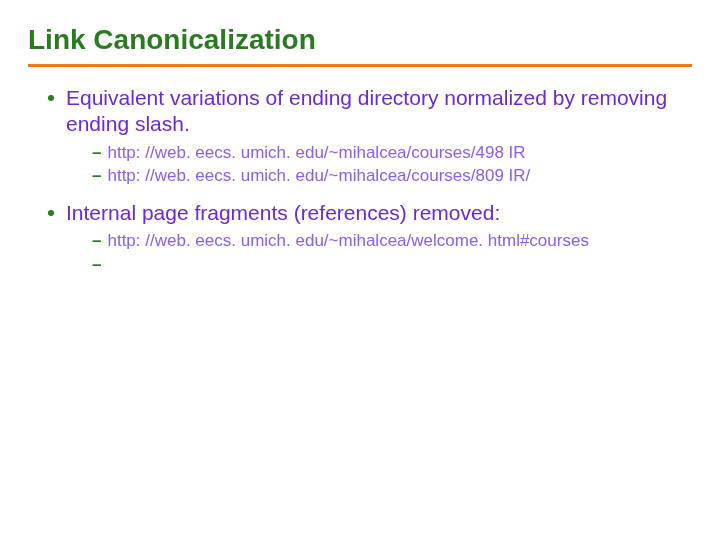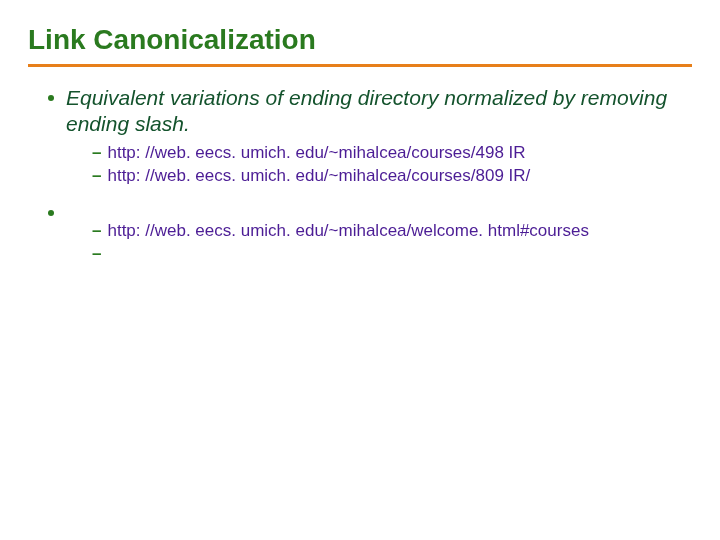--- a/index.html
+++ b/index.html
@@ -44,42 +44,41 @@
     height: 6px;
     border-radius: 50%;
     background: #2a7a1f;
     flex: 0 0 auto;
     margin-top: 10px;
     margin-right: 12px;
   }
   .bullet-text {
     font-size: 21px;
     line-height: 1.25;
-    color: #14532d;
-    font-style: italic;
+    color: #6d28d9;
   }
   .sublist {
     margin: 4px 0 14px 44px;
   }
   .sub-row {
     display: flex;
     align-items: flex-start;
     margin-bottom: 2px;
   }
   .dash {
     font-size: 17px;
     font-weight: bold;
     color: #2a7a1f;
     margin-right: 6px;
     line-height: 1.25;
   }
   .sub-text {
     font-size: 17px;
     line-height: 1.25;
-    color: #4c1d95;
+    color: #8b5cf6;
   }
 </style>
 </head>
 <body>
 
 <div class="slide">
 
   <h1 class="title">Link Canonicalization</h1>
   <hr class="rule">
 
@@ -95,20 +94,21 @@
         <span class="sub-text">http: //web. eecs. umich. edu/~mihalcea/courses/498 IR</span>
       </div>
       <div class="sub-row">
         <span class="dash">–</span>
         <span class="sub-text">http: //web. eecs. umich. edu/~mihalcea/courses/809 IR/</span>
       </div>
     </div>
 
     <div class="bullet-row">
       <span class="dot"></span>
+      <span class="bullet-text">Internal page fragments (references) removed:</span>
     </div>
     <div class="sublist">
       <div class="sub-row">
         <span class="dash">–</span>
         <span class="sub-text">http: //web. eecs. umich. edu/~mihalcea/welcome. html#courses</span>
       </div>
       <div class="sub-row">
         <span class="dash">–</span>
       </div>
     </div>

